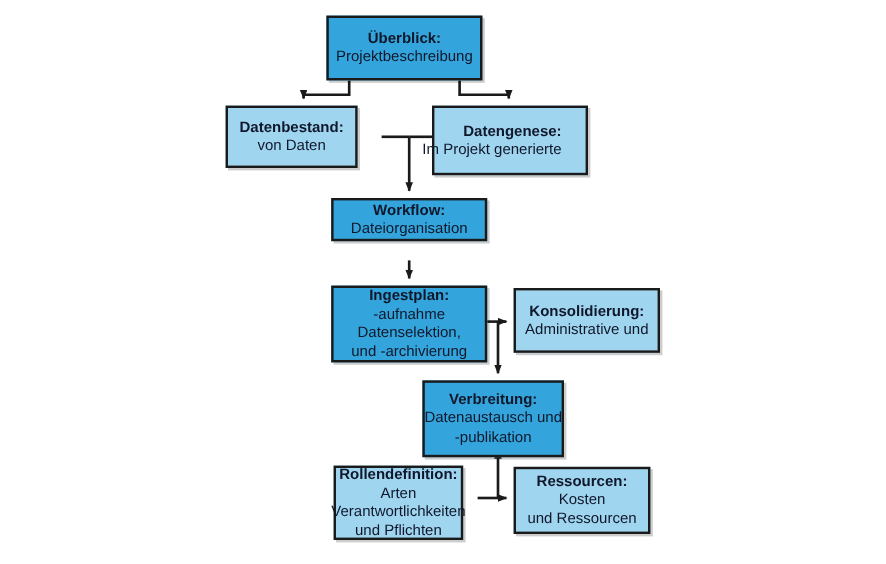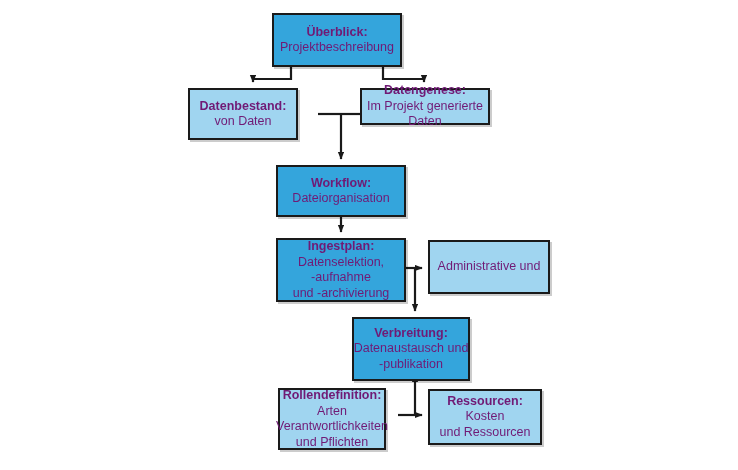--- a/index.html
+++ b/index.html
@@ -29,21 +29,21 @@
   }
   .node {
     position: absolute;
     box-sizing: border-box;
     border: 2px solid #1a1a1a;
     display: flex;
     flex-direction: column;
     align-items: center;
     justify-content: center;
     text-align: center;
-    color: #701a75;
+    color: #0f172a;
     font-size: 12.5px;
     line-height: 15.5px;
     padding: 2px 20px;
     box-shadow: 2px 2px 0 rgba(0,0,0,0.20);
   }
   .node.dark  { background: #34a5dc; }
   .node.light { background: #a0d5f0; }
   .node .title {
     font-weight: bold;
     white-space: nowrap;
@@ -109,42 +109,42 @@
         <div class="body">
           <div>Projektbeschreibung</div>
         </div>
       </div>
       <div class="node light" style="left: 188px; top: 88px; width: 110px; height: 52px;">
         <div class="title">Datenbestand:</div>
         <div class="body">
           <div>von Daten</div>
         </div>
       </div>
-      <div class="node light" style="left: 360px; top: 88px; width: 130px; height: 37px;">
+      <div class="node light" style="left: 360px; top: 88px; width: 130px; height: 58px; align-items: flex-end;">
         <div class="title">Datengenese:</div>
         <div class="body">
           <div>Im Projekt generierte</div>
-          <div>Daten</div>
         </div>
       </div>
-      <div class="node dark" style="left: 276px; top: 165px; width: 130px; height: 52px;">
+      <div class="node dark" style="left: 276px; top: 165px; width: 130px; height: 36px;">
         <div class="title">Workflow:</div>
         <div class="body">
           <div>Dateiorganisation</div>
         </div>
       </div>
       <div class="node dark" style="left: 276px; top: 238px; width: 130px; height: 64px;">
         <div class="title">Ingestplan:</div>
         <div class="body">
+          <div>-aufnahme</div>
           <div>Datenselektion,</div>
-          <div>-aufnahme</div>
           <div>und -archivierung</div>
         </div>
       </div>
       <div class="node light" style="left: 428px; top: 240px; width: 122px; height: 54px;">
+        <div class="title">Konsolidierung:</div>
         <div class="body">
           <div>Administrative und</div>
         </div>
       </div>
       <div class="node dark" style="left: 352px; top: 317px; width: 118px; height: 64px;">
         <div class="title">Verbreitung:</div>
         <div class="body">
           <div>Datenaustausch und</div>
           <div>-publikation</div>
         </div>

